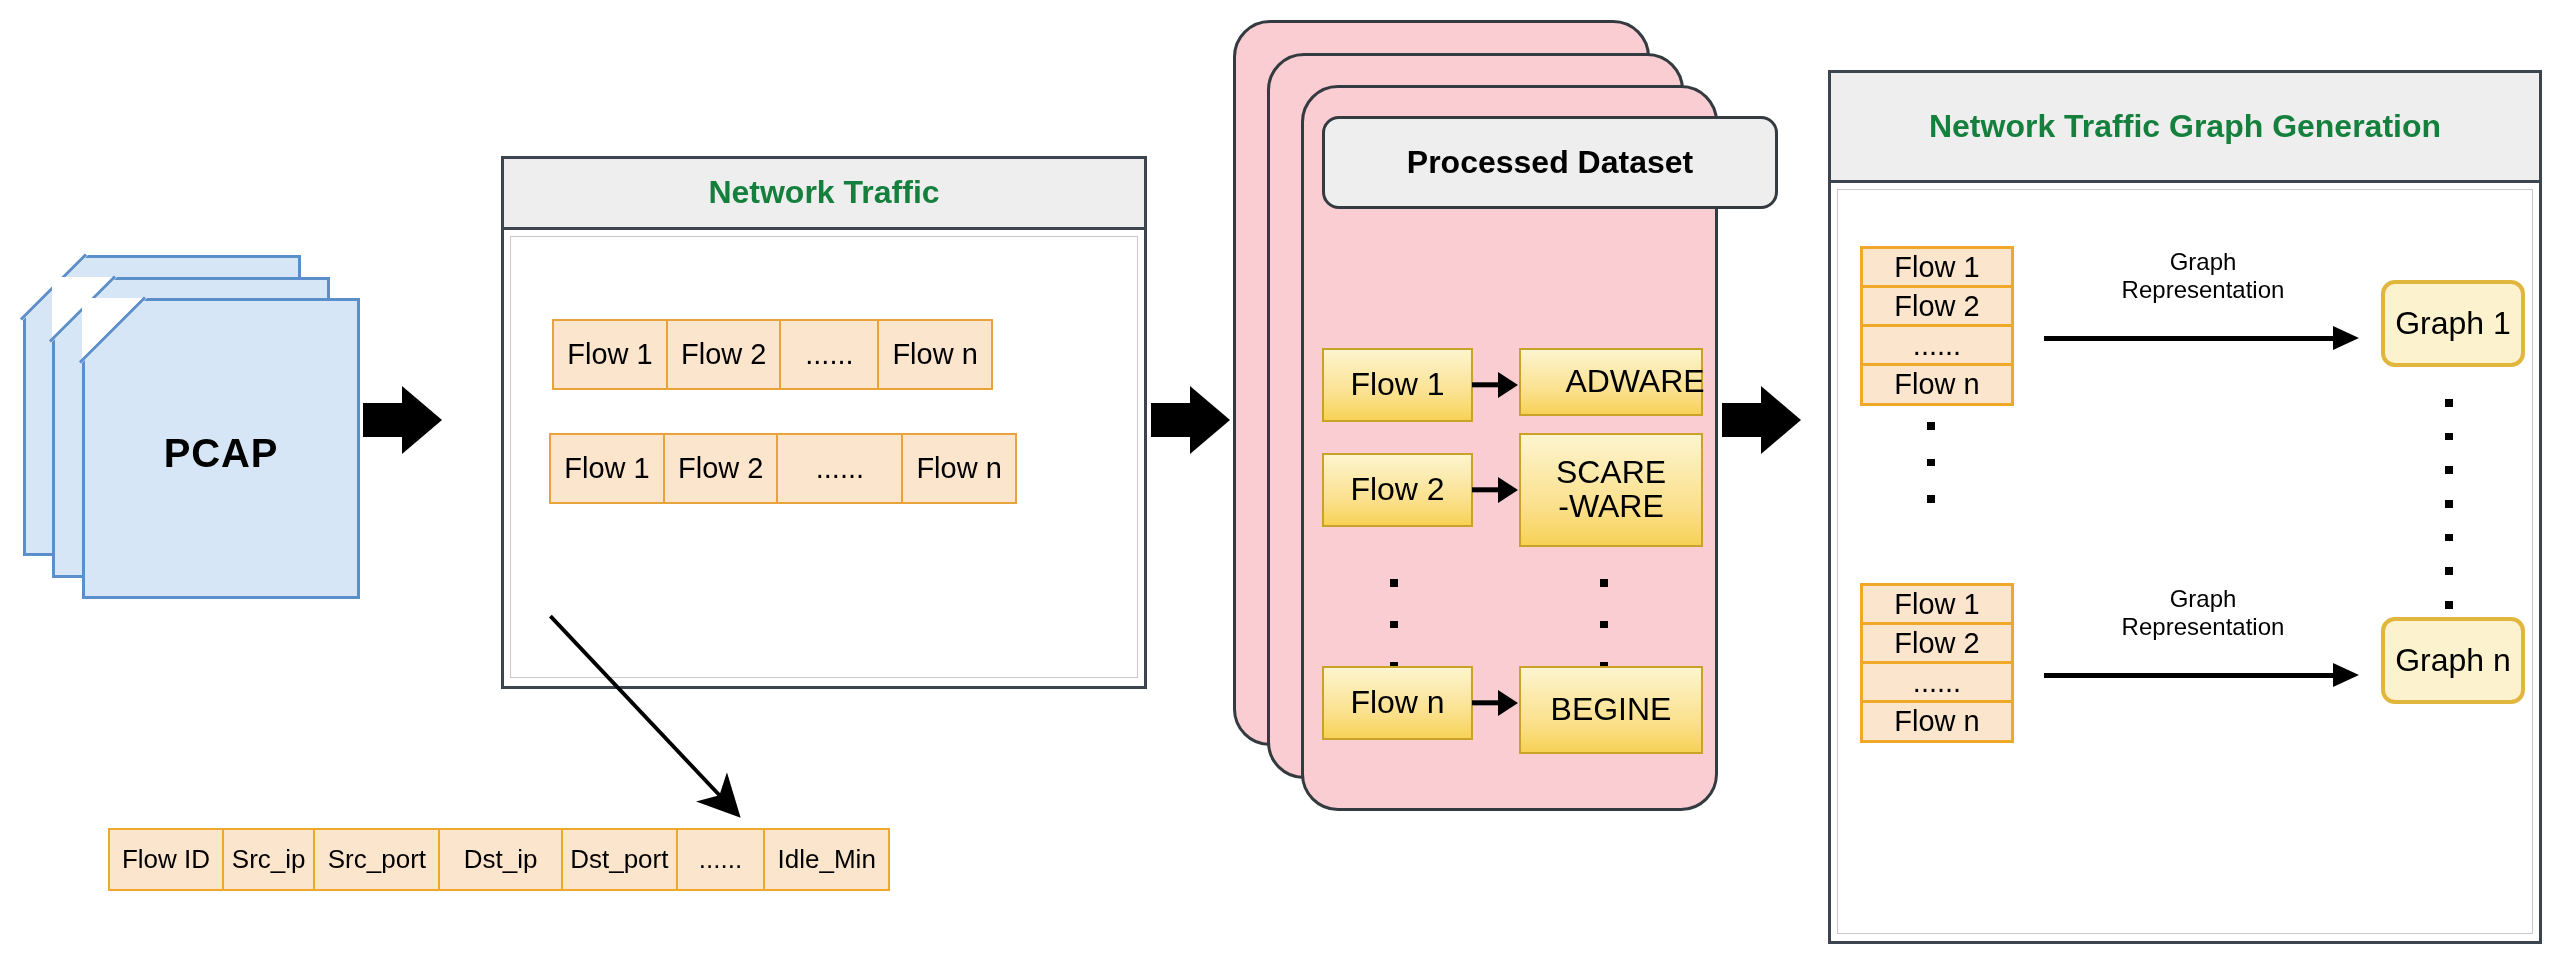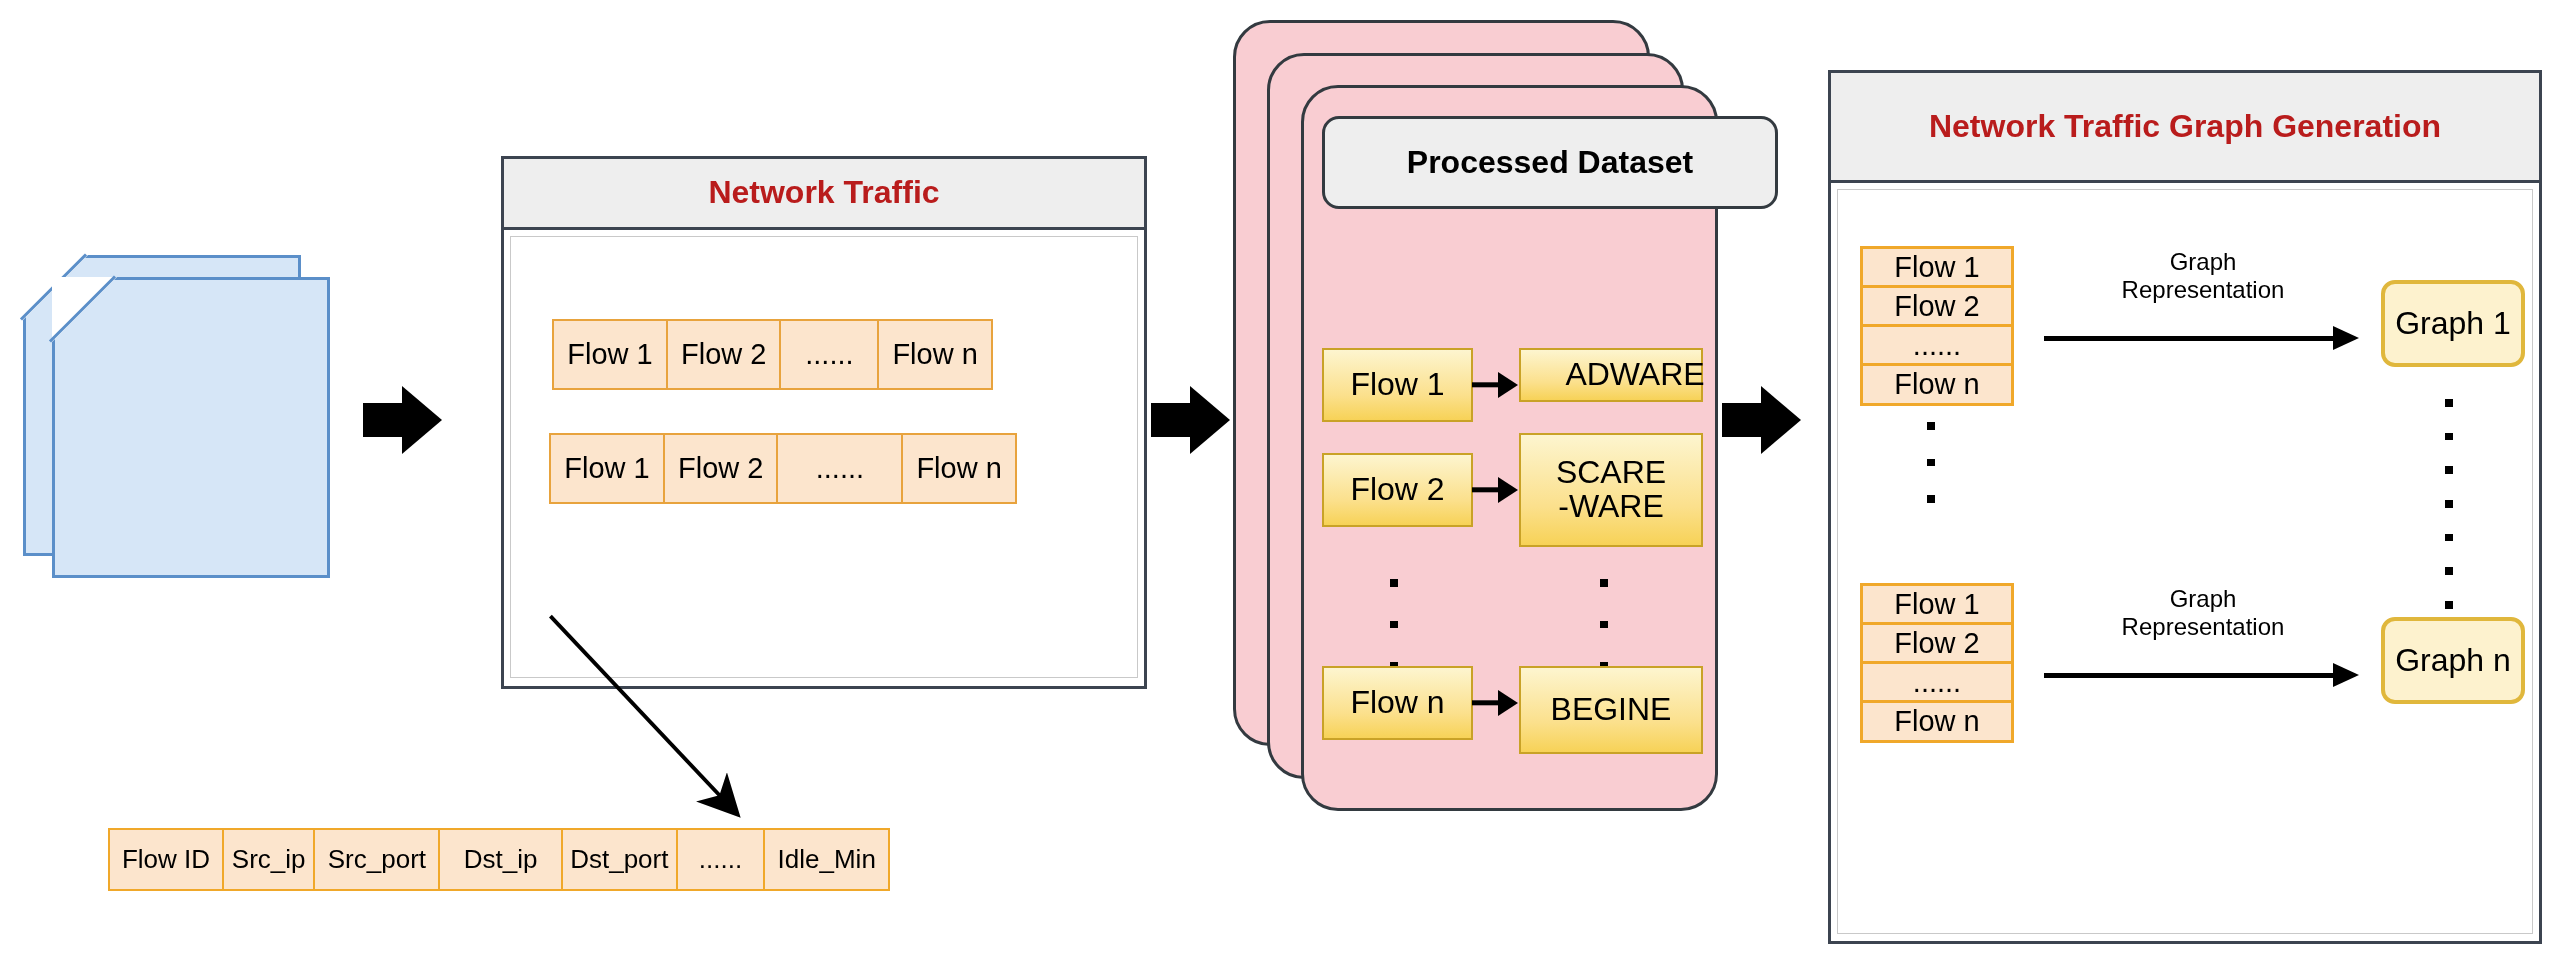--- a/index.html
+++ b/index.html
@@ -83,21 +83,21 @@
   }
   .panel-header {
     background: #eeeeee;
     border-bottom: 3.9px solid #3c4450;
     box-sizing: border-box;
     display: flex;
     align-items: center;
     justify-content: center;
     text-align: center;
     font-weight: bold;
-    color: #b91c1c;
+    color: #15803d;
     line-height: 1.12;
   }
   .panel-body { position: relative; background: #fff; }
   .panel-inner-line {
     position: absolute;
     box-sizing: border-box;
     border: 1.5px solid #c9c9c9;
     pointer-events: none;
   }
 
@@ -265,20 +265,25 @@
 
   <div class="pcap-stack">
     <div class="pcap-sheet s1">
       <div class="pcap-fold"></div>
       <div class="pcap-foldline"></div>
     </div>
     <div class="pcap-sheet s2">
       <div class="pcap-fold"></div>
       <div class="pcap-foldline"></div>
     </div>
+    <div class="pcap-sheet s3">
+      <div class="pcap-fold"></div>
+      <div class="pcap-foldline"></div>
+      <div class="pcap-label">PCAP</div>
+    </div>
   </div>
 
   <div class="block-arrow" style="left:363px; top:386px; width:80px; height:68px;">
     <div class="shaft"></div>
     <div class="head"></div>
   </div>
 
   <div class="panel" style="left:501px; top:156px; width:646px; height:533px;">
     <div class="panel-header" style="height:71px; font-size:32px;">Network Traffic</div>
     <div class="panel-body" style="height:454px;">
@@ -329,21 +334,21 @@
     <div class="pink-card" style="left:1267px; top:53px; width:417px; height:726px;"></div>
     <div class="pink-card" style="left:1301px; top:85px; width:417px; height:726px;"></div>
 
     <div class="dataset-title" style="left:1322px; top:116px; width:456px; height:93px;">Processed Dataset</div>
 
     <div class="yellow-box" style="left:1322px; top:348px; width:151px; height:74px;">Flow 1</div>
     <div class="thin-arrow" style="left:1472px; top:348px; width:48px; height:74px;">
       <div class="ta-shaft" style="width:31px;"></div>
       <div class="ta-head" style="left:26px;"></div>
     </div>
-    <div class="yellow-box" style="left:1519px; top:348px; width:184px; height:54px;padding-left:48px;">ADWARE</div>
+    <div class="yellow-box" style="left:1519px; top:348px; width:184px; height:68px;padding-left:48px;">ADWARE</div>
 
     <div class="yellow-box" style="left:1322px; top:453px; width:151px; height:74px;">Flow 2</div>
     <div class="thin-arrow" style="left:1472px; top:453px; width:48px; height:74px;">
       <div class="ta-shaft" style="width:31px;"></div>
       <div class="ta-head" style="left:26px;"></div>
     </div>
     <div class="yellow-box" style="left:1519px; top:433px; width:184px; height:114px; flex-direction:column;">
       <div>SCARE</div>
       <div>-WARE</div>
     </div>

